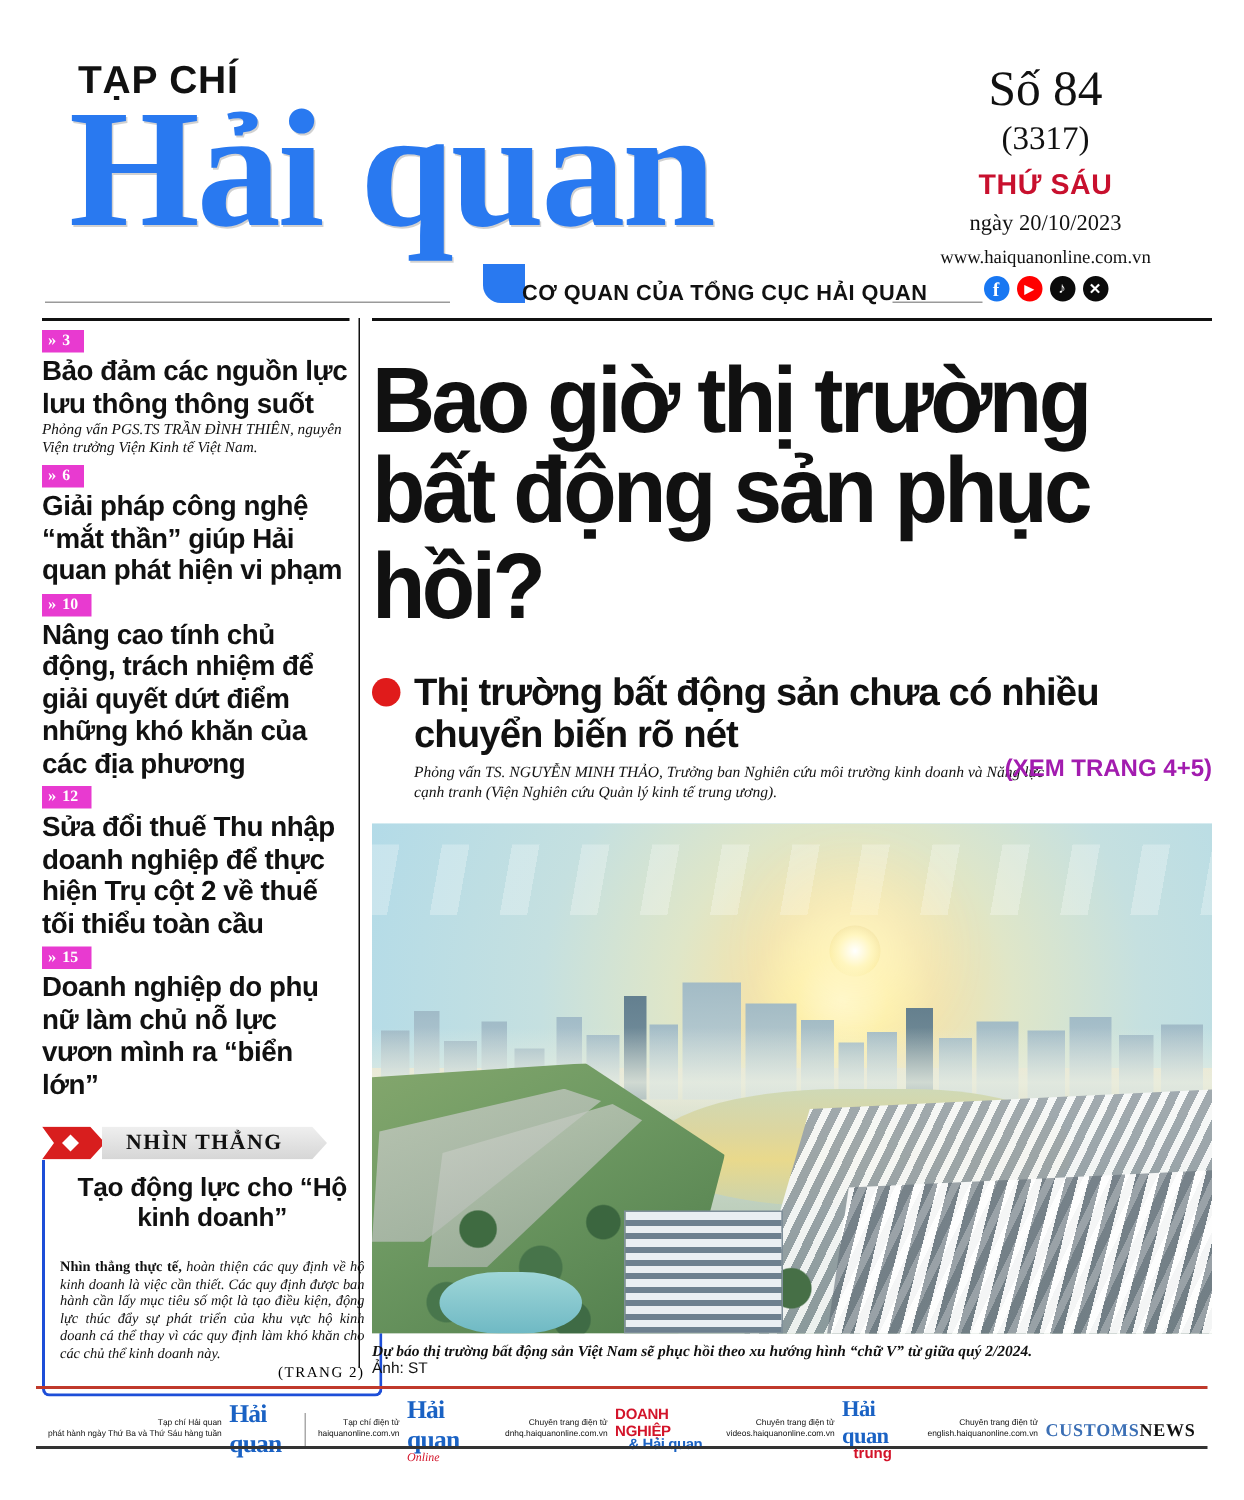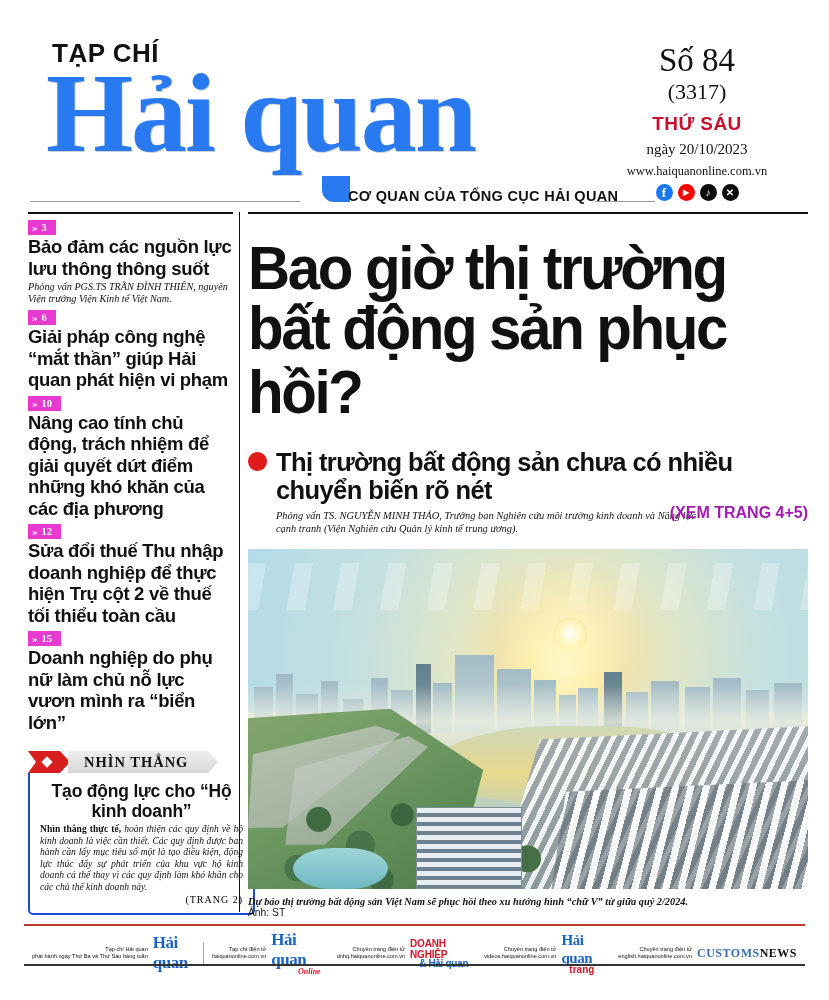--- a/index.html
+++ b/index.html
@@ -117,21 +117,21 @@
   .nt-body {
     border: 2px solid #1d4ed8; border-top: none; border-radius: 0 0 5px 5px;
     padding: 8px 10px 8px 10px; margin-top: -2px;
   }
   .nt-title {
     font-size: 17.5px; line-height: 20px; font-weight: bold; color: #111;
     text-align: center; letter-spacing: -0.2px;
   }
   .nt-text {
     font-family: "Liberation Serif", serif; font-style: italic;
-    font-size: 9.6px; line-height: 11.6px; color: #111; text-align: justify; margin-top: 2px;
+    font-size: 9.6px; line-height: 11.6px; color: #111; text-align: justify; margin-top: 18px;
   }
   .nt-text b { font-style: normal; }
   .nt-page { text-align: right; font-family: "Liberation Serif", serif; font-size: 10px; letter-spacing: 1px; margin-top: 1px; }
 
   
   .vsep { position: absolute; left: 239px; top: 0; width: 1px; height: 700px; background: #111; }
 
   
   .right-col { position: absolute; left: 248px; top: 0; width: 560px; }
   .head-rule { width: 560px; height: 2px; background:#111; }
@@ -245,21 +245,21 @@
   
   .footer { position: absolute; left: 0; top: 924px; width: 829px; height: 76px; }
   .foot-rule-top { position:absolute; left: 24px; top: 0; width: 781px; height: 2px; background:#c0392b; }
   .foot-inner { position:absolute; left: 24px; top: 6px; width: 781px; display: flex; align-items: center; }
   .foot-cell { display: flex; align-items: center; gap: 5px; padding: 0 8px; }
   .foot-txt { font-size: 5.6px; line-height: 7px; color: #111; text-align: right; white-space: nowrap; }
   .foot-txt .l1 { display:block; }
   .foot-txt .l2 { display:block; }
   .fl-haiquan { font-family: "Liberation Serif", serif; font-weight: bold; font-size: 17px; color: #1a62c4; letter-spacing:-.5px; }
   .fl-sm { font-family:"Liberation Serif",serif; font-weight:bold; font-size:15px; color:#1a62c4; letter-spacing:-.4px; }
-  .fl-online { font-family:"Liberation Serif",serif; font-style:italic; font-weight:bold; font-size:8px; color:#d3142a; display:block; text-align:right; margin-top:-3px; }
+  .fl-online { font-family:"Liberation Serif",serif; font-style:italic; font-weight:normal; font-size:8px; color:#d3142a; display:block; margin-top:-3px; }
   .fl-dn { font-weight: bold; font-size: 10px; color:#d3142a; display:block; letter-spacing:-.2px;}
   .fl-amp { font-weight: bold; font-size: 10px; color:#1a62c4; display:block; text-align:right; margin-top:-2px; letter-spacing:-.3px;}
   .fl-videos { font-weight:bold; font-size:10px; color:#d3142a; display:block; text-align:center; margin-top:-3px; }
   .fl-cn { font-family:"Liberation Serif",serif; font-size:12px; letter-spacing:.5px; }
   .fl-cn .c1 { color:#3b6fb5; font-weight:bold; }
   .fl-cn .c2 { color:#111; font-weight:bold; }
   .foot-vsep { width:1px; height: 22px; background:#aaa; }
   .foot-rule-bot { position:absolute; left: 24px; top: 40px; width: 781px; height: 2px; background:#333; }
 </style>
 </head>
@@ -439,21 +439,21 @@
         </div>
       </div>
 
       <div class="foot-cell">
         <div class="foot-txt">
           <span class="l1">Chuyên trang điện tử</span>
           <span class="l2">videos.haiquanonline.com.vn</span>
         </div>
         <div>
           <span class="fl-sm">Hải quan</span>
-          <span class="fl-videos">trang</span>
+          <span class="fl-videos">trung</span>
         </div>
       </div>
 
       <div class="foot-cell">
         <div class="foot-txt">
           <span class="l1">Chuyên trang điện tử</span>
           <span class="l2">english.haiquanonline.com.vn</span>
         </div>
         <div class="fl-cn">
           <span class="c1">CUSTOMS</span><span class="c2">NEWS</span>

